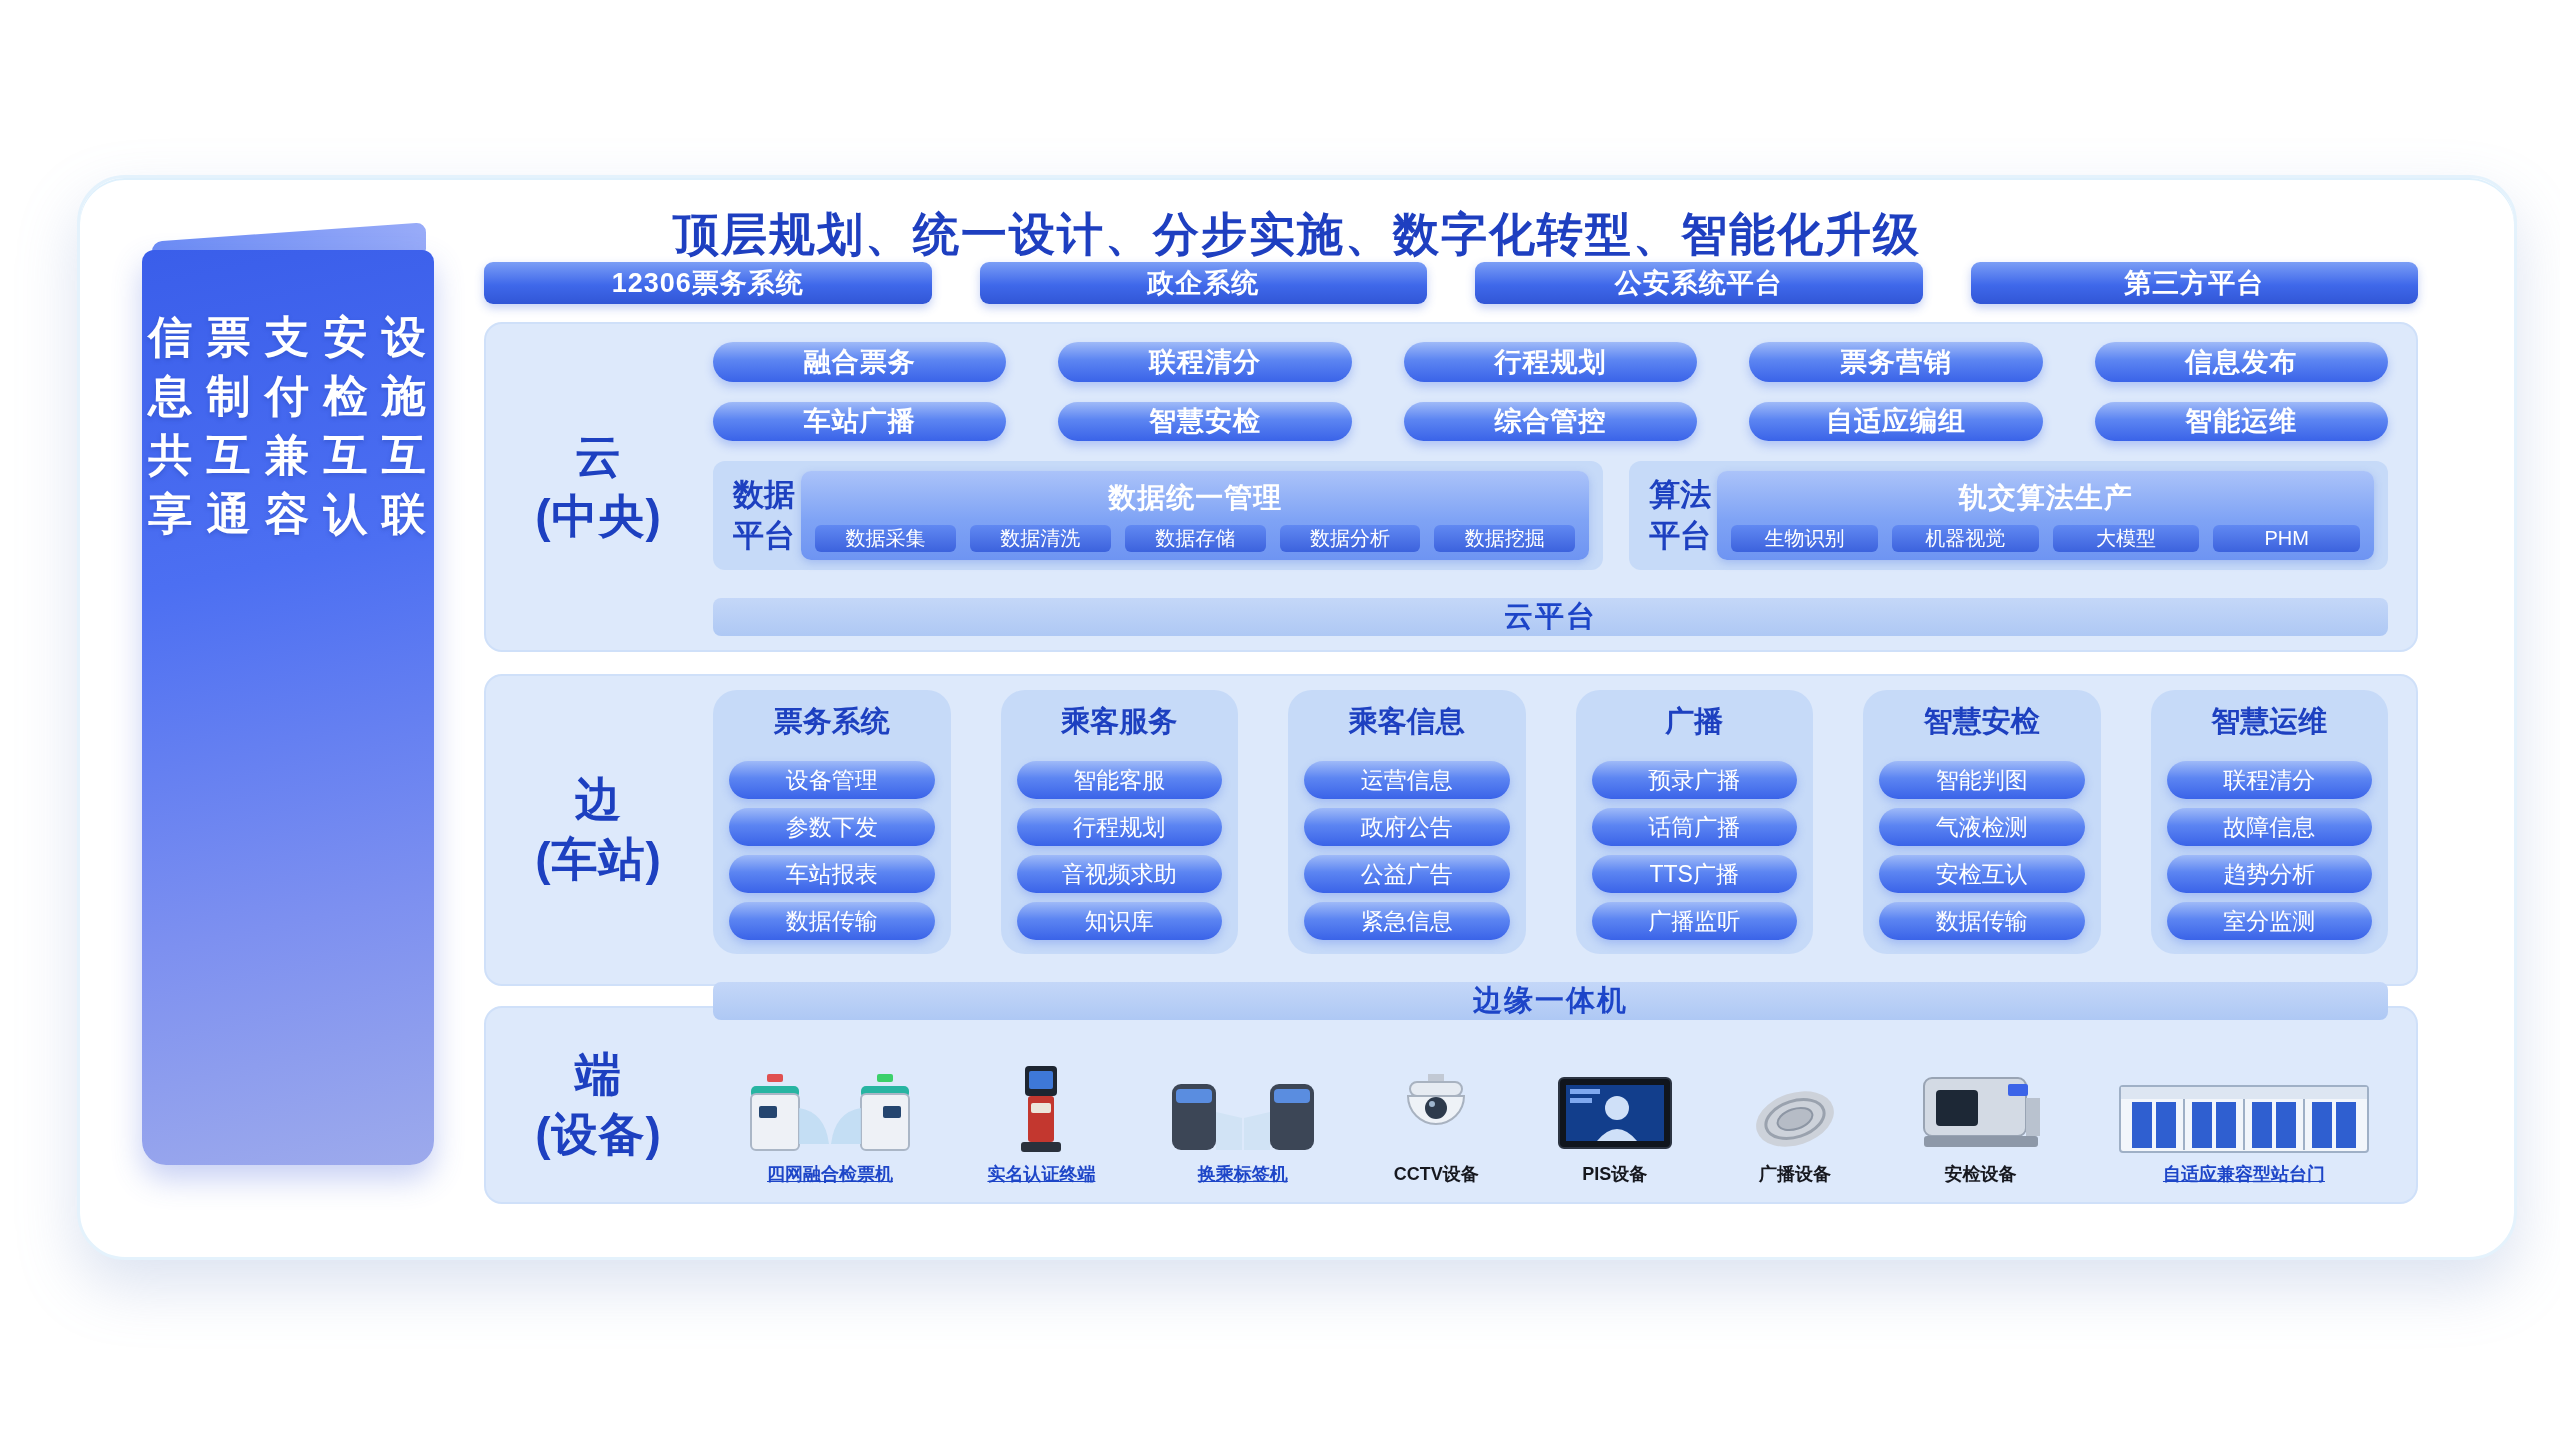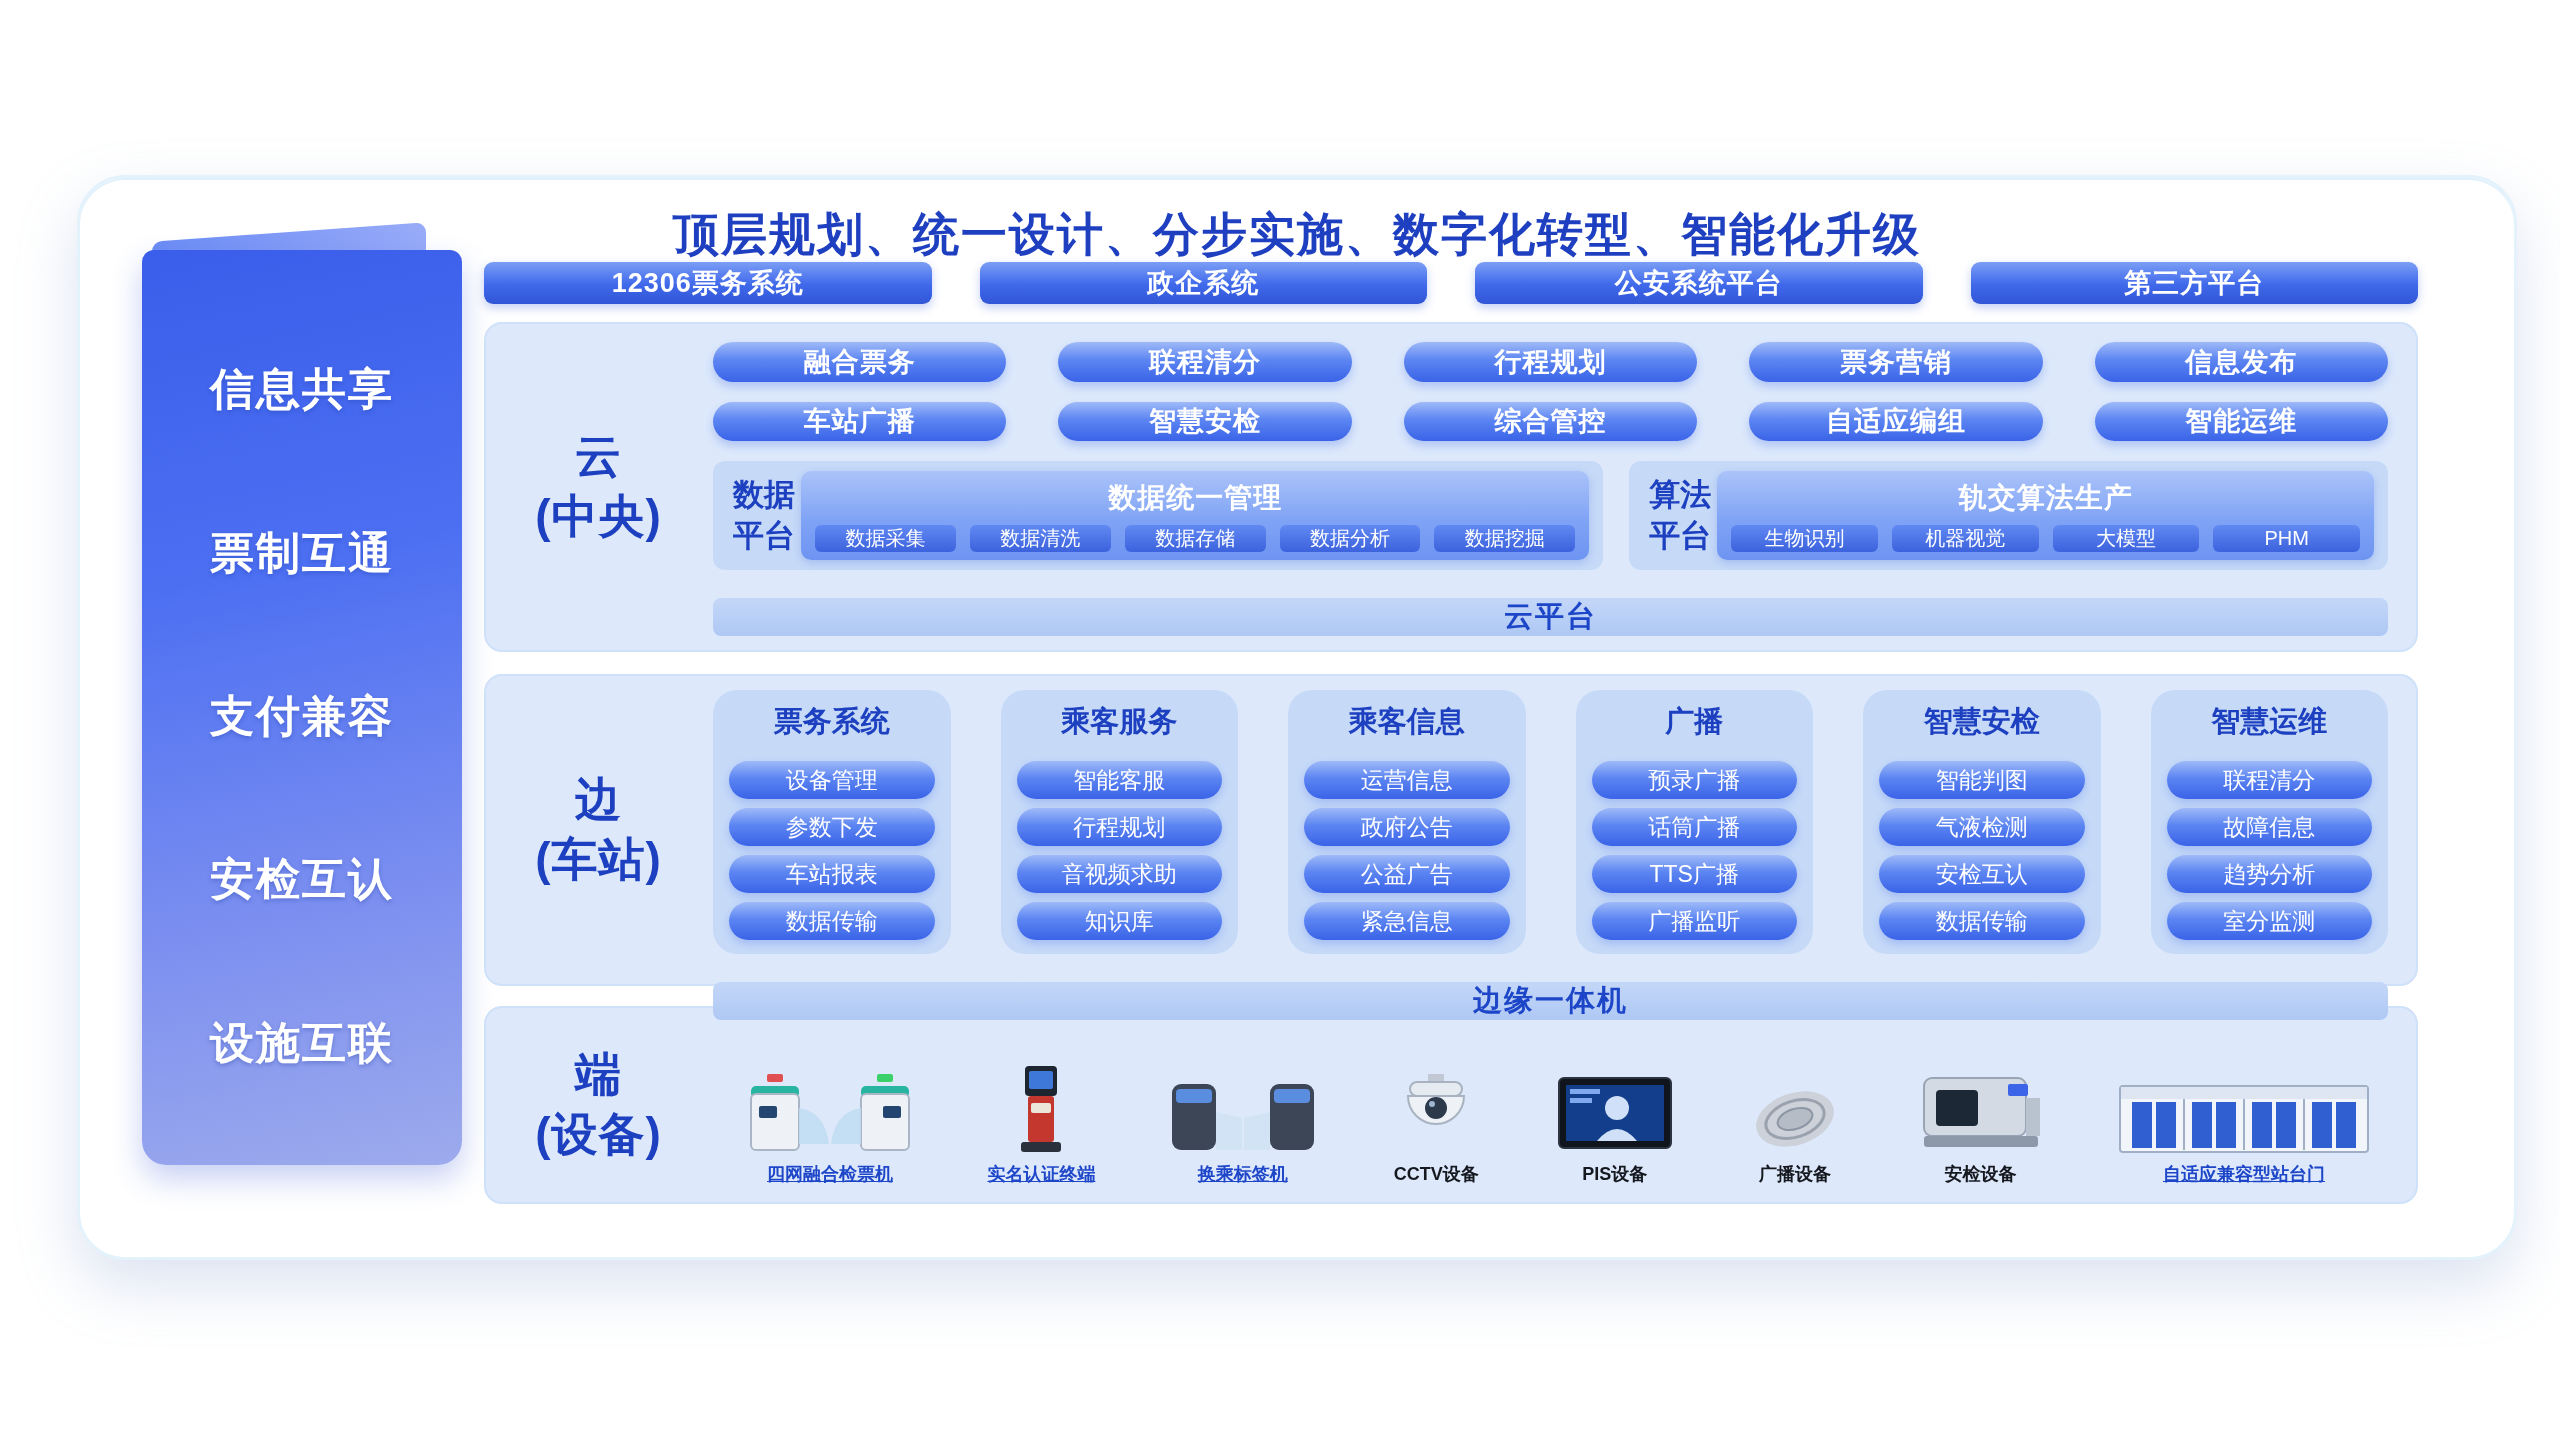--- a/index.html
+++ b/index.html
@@ -20,24 +20,24 @@
     text-align:center; color:#1e3fc0; font-size:46px; font-weight:bold;
     letter-spacing:2px;
   }
   
   .sidebar-cap {
     position:absolute; left:72px; top:54px; width:274px; height:36px;
     background:linear-gradient(90deg,#6c8cf5,#98abf8);
     transform:skewY(-4deg); border-radius:10px;
   }
   .sidebar {
-    position:absolute; left:62px; top:72px; width:320px; height:915px;
+    position:absolute; left:62px; top:72px; width:292px; height:915px;
     background:linear-gradient(168deg,#3a5eea 0%, #4c6ff2 35%, #7d90f0 72%, #9daaec 100%);
     border-radius:12px 12px 24px 24px;
-    display:flex; flex-direction:column; justify-content:space-around;
+    display:flex; flex-direction:row; justify-content:space-around;
     padding:58px 0 40px 0;
     box-shadow:0 14px 30px rgba(70,100,220,.30);
   }
   .sidebar-item {
     color:#ffffff; font-size:44px; font-weight:bold; text-align:center;
     letter-spacing:2px; text-shadow:0 2px 4px rgba(30,60,160,.35);
   }
   
   .content { position:absolute; left:404px; top:84px; width:1934px; }
   .ext-row { display:flex; gap:48px; height:42px; }

